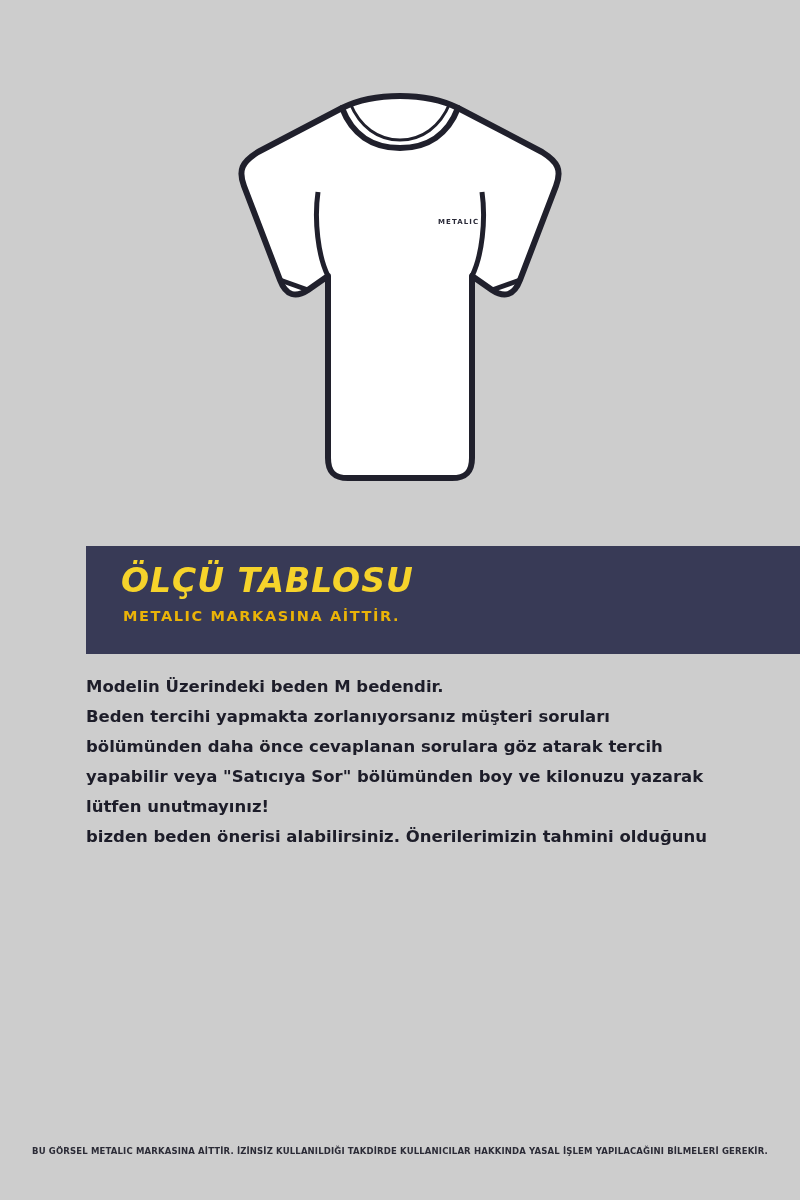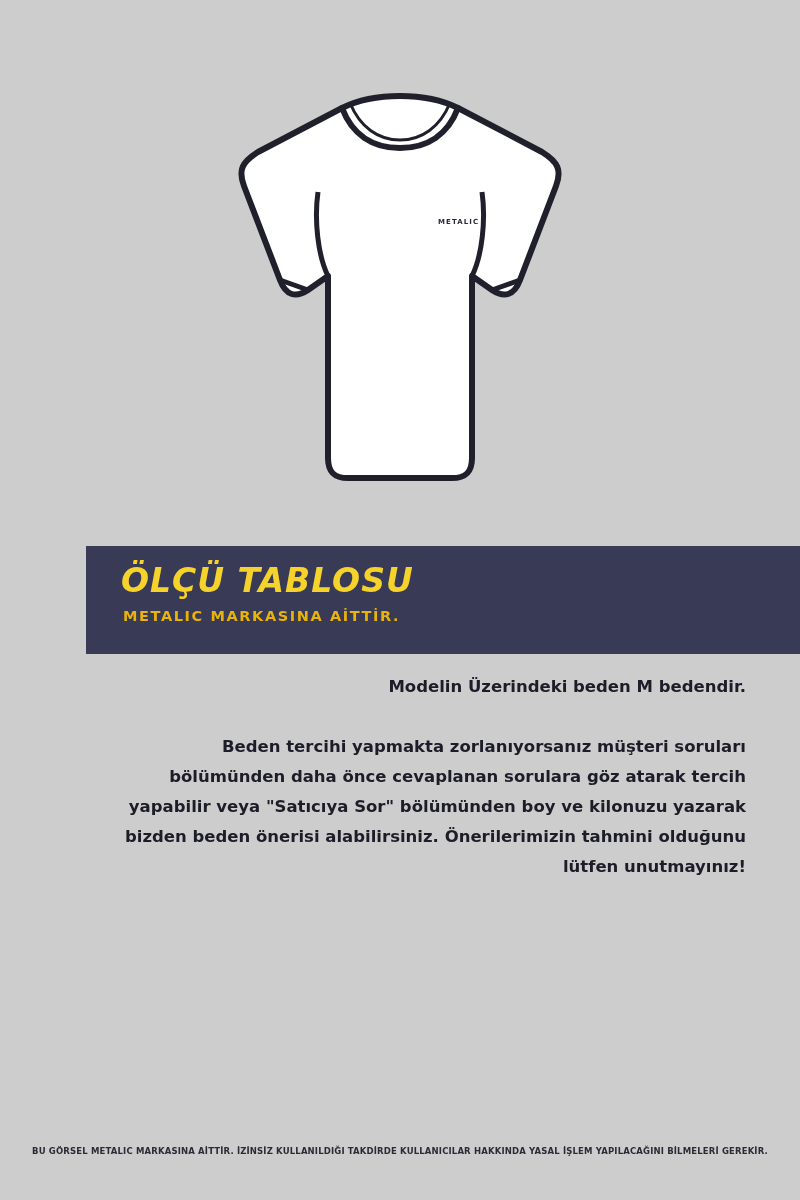--- a/index.html
+++ b/index.html
@@ -91,25 +91,23 @@
     width: 660px;
     color: #20202c;
   }
 
   .body-copy p {
     font-family: "DejaVu Sans", sans-serif;
     font-size: 16.5px;
     font-weight: bold;
     line-height: 30px;
     color: #1d1d29;
-    text-align: right;
   }
 
   .para-block + .para-block {
-    margin-top: 30px;
   }
 
   
   .footer {
     position: absolute;
     top: 1139px;
     left: 0;
     width: 800px;
     text-align: center;
   }
@@ -174,22 +172,22 @@
   </div>
 
   <div class="body-copy">
     <div class="para-block">
       <p>Modelin Üzerindeki beden M bedendir.</p>
     </div>
     <div class="para-block">
       <p>Beden tercihi yapmakta zorlanıyorsanız müşteri soruları</p>
       <p>bölümünden daha önce cevaplanan sorulara göz atarak tercih</p>
       <p>yapabilir veya "Satıcıya Sor" bölümünden boy ve kilonuzu yazarak</p>
+      <p>lütfen unutmayınız!</p>
       <p>bizden beden önerisi alabilirsiniz. Önerilerimizin tahmini olduğunu</p>
-      <p>lütfen unutmayınız!</p>
     </div>
   </div>
 
   <div class="footer">
     <span class="footer-text">BU GÖRSEL METALIC MARKASINA AİTTİR. İZİNSİZ KULLANILDIĞI TAKDİRDE KULLANICILAR HAKKINDA YASAL İŞLEM YAPILACAĞINI BİLMELERİ GEREKİR.</span>
   </div>
 
 </div>
 
 </body></html>

